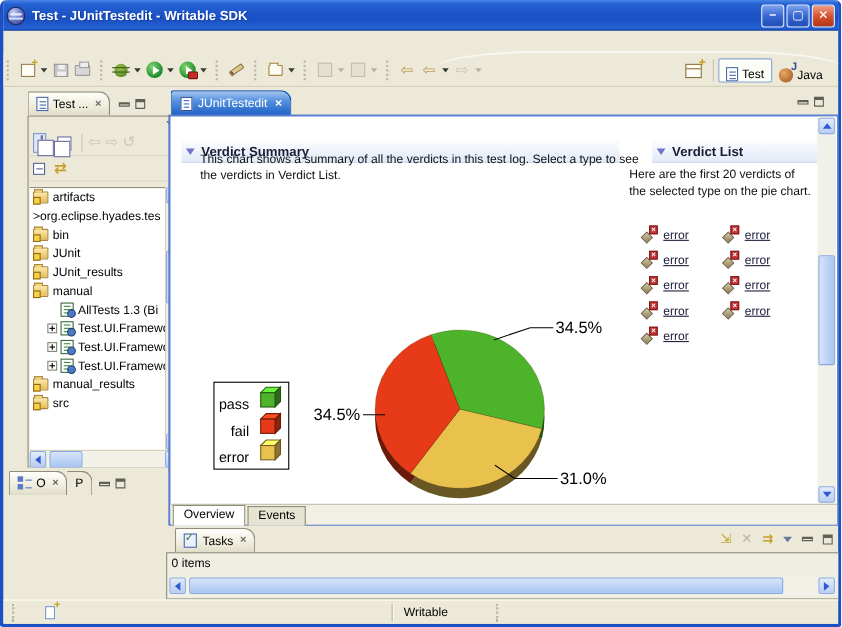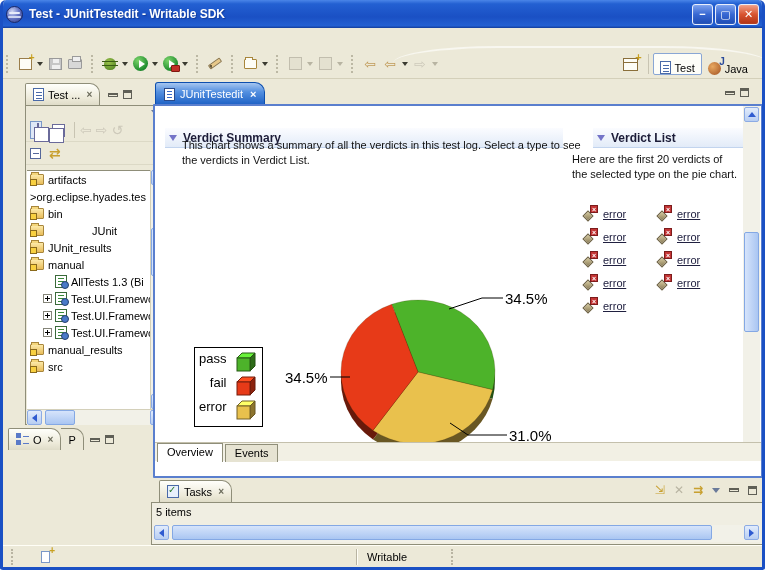--- a/index.html
+++ b/index.html
@@ -127,21 +127,21 @@
   
   .vgrid{position:absolute;display:grid;grid-template-rows:repeat(5,23px);grid-auto-flow:column;grid-auto-columns:74px;}
   .vlink{display:flex;align-items:center;}
   .err-ic{position:relative;width:15px;height:15px;margin-right:5px;flex:0 0 auto;}
   .err-ic .pen{position:absolute;left:1px;bottom:1px;width:8px;height:8px;background:linear-gradient(135deg,#d8cca0,#8a7c58);border:1px solid #6a5e40;transform:rotate(45deg);}
   .err-ic .bad{position:absolute;right:0;top:-1px;width:8px;height:8px;background:#c43434;border:1px solid #7c1c1c;
     color:#fff;font-size:7px;line-height:7px;font-weight:bold;text-align:center;}
   .vlink a{color:#202040;text-decoration:underline;}
   
   .legend{position:absolute;border:1px solid #000;background:#fff;padding:3px 6px 3px 4px;}
-  .lg-row{display:flex;align-items:flex-start;justify-content:flex-end;height:24px;}
+  .lg-row{display:flex;align-items:flex-end;justify-content:flex-end;height:24px;}
   .lg-label{font-size:13px;margin-right:8px;}
   
   .pgtabs{position:absolute;display:flex;align-items:flex-end;height:19px;}
   .pgtab{height:18px;padding:2px 9px;border:1px solid #8f8e79;border-bottom:none;background:#e6e3d2;margin-right:2px;}
   .pgtab.active{background:#fff;font-weight:normal;height:19px;}
   
   .ic-tasks{width:12px;height:13px;background:#e8f0fc;border:1px solid #4a6aa8;position:relative;margin-right:5px;}
   .ic-tasks::after{content:"✓";position:absolute;left:0px;top:-2px;color:#2a7a2a;font-size:10px;font-weight:bold;}
   .tk-ic{font-family:"DejaVu Sans",sans-serif;font-size:12px;}
   
@@ -285,21 +285,21 @@
             <span class="t-folder"></span>
             <span>artifacts</span>
           </div>
           <div class="tree-row" style="padding-left: 3px;">
             <span>&gt;org.eclipse.hyades.tes</span>
           </div>
           <div class="tree-row" style="padding-left: 3px;">
             <span class="t-folder"></span>
             <span>bin</span>
           </div>
-          <div class="tree-row" style="padding-left: 3px; gap: 44px;">
+          <div class="tree-row" style="padding-left: 3px;">
             <span class="t-folder"></span>
             <span>JUnit</span>
           </div>
           <div class="tree-row" style="padding-left: 3px;">
             <span class="t-folder"></span>
             <span>JUnit_results</span>
           </div>
           <div class="tree-row" style="padding-left: 3px;">
             <span class="t-folder"></span>
             <span>manual</span>
@@ -512,21 +512,21 @@
     <div class="sb-v" style="left:588px;top:0;width:17px;height:352px;">
       <div class="sb-btn" style="left:1px;top:1px;">
           <span class="tri tri-up"></span>
         </div>
       <div class="sb-thumb" style="left:1px;top:126px;width:15px;height:100px;"></div>
       <div class="sb-btn" style="left:1px;bottom:1px;">
           <span class="tri tri-dn"></span>
         </div>
     </div>
 
-    <div style="position:absolute;left:0;top:336px;width:606px;height:19px;background:#f2f0e4;border-top:1px solid #c4c0ac;">
+    <div style="position:absolute;left:0;top:352px;width:606px;height:19px;background:#f2f0e4;border-top:1px solid #c4c0ac;">
       <div class="pgtabs" style="left:2px;top:0;">
         <div class="pgtab active"><span>Overview</span></div>
         <div class="pgtab"><span>Events</span></div>
       </div>
     </div>
   </div>
 
   <div style="position:absolute;left:148px;top:480px;width:612px;height:65px;">
     <div style="display:flex;align-items:flex-end;">
       <div class="viewtab" style="margin-left:8px;">
@@ -538,21 +538,21 @@
       <div style="display:flex;align-items:center;gap:9px;margin:0 6px 5px 0;">
         <span class="tk-ic" style="color:#c8a030;">⇲</span>
         <span class="tk-ic" style="color:#b8b4a2;font-weight:bold;">✕</span>
         <span class="tk-ic" style="color:#c8a030;font-weight:bold;">⇉</span>
         <span class="chev-dn"></span>
         <span class="mm-min"></span>
         <span class="mm-max"></span>
       </div>
     </div>
     <div class="panel-body" style="height:43px;background:#f0eee2;position:relative;">
-      <div style="padding:3px 0 0 4px;">5 items</div>
+      <div style="padding:3px 0 0 4px;">0 items</div>
       <div class="sb-h" style="left:2px;top:22px;width:606px;height:17px;">
         <div class="sb-btn" style="left:0;top:0;">
             <span class="tri tri-lf"></span>
           </div>
         <div class="sb-thumb h" style="left:18px;top:0;width:540px;height:15px;"></div>
         <div class="sb-btn" style="right:1px;top:0;">
             <span class="tri tri-rt"></span>
           </div>
       </div>
     </div>

